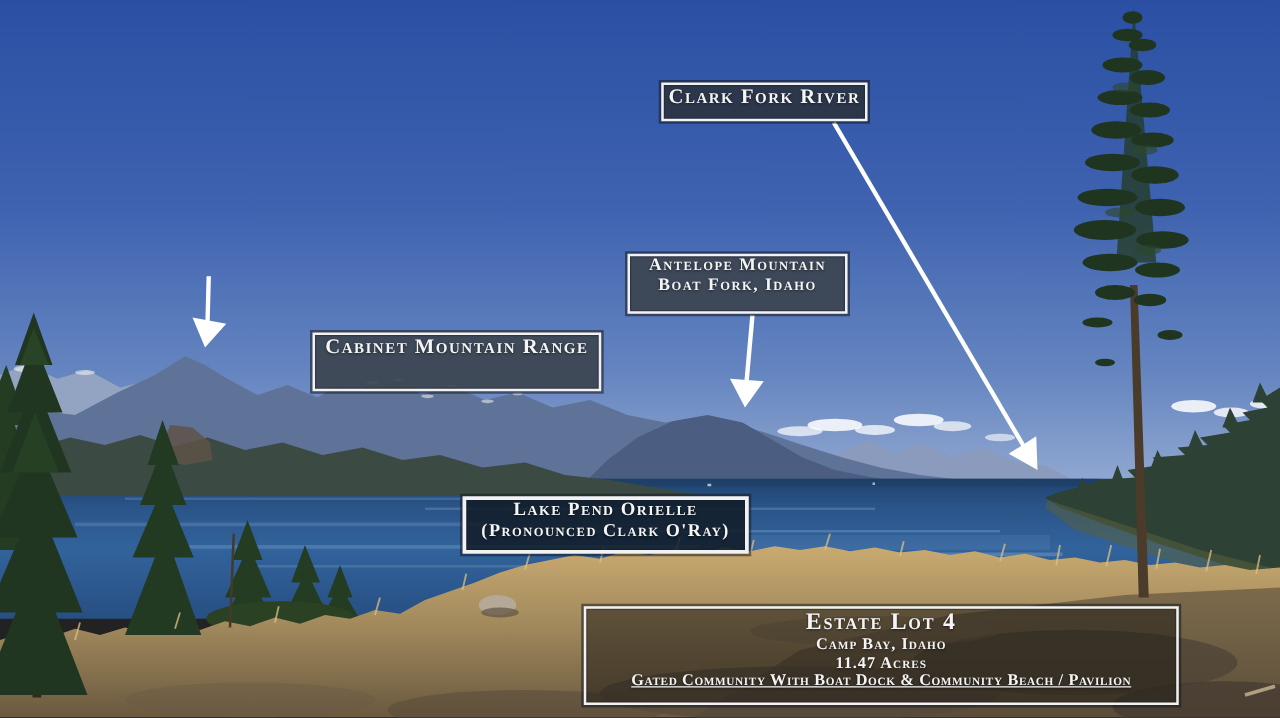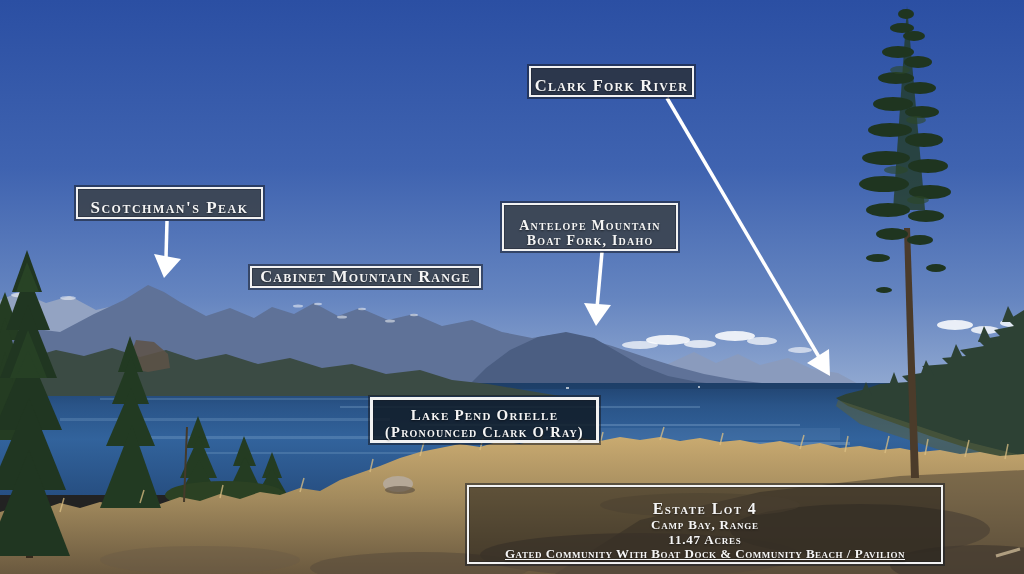--- a/index.html
+++ b/index.html
@@ -4,37 +4,37 @@
 <style>
   html,body{margin:0;padding:0;background:#222;}
   .scene{
     position:relative;width:1024px;height:574px;overflow:hidden;
     font-family:"Liberation Serif", serif;
   }
   .scene svg{position:absolute;left:0;top:0;}
   .arrows line{stroke:var(--arrow,#fff);stroke-width:3.5;}
   .arrows polygon{fill:var(--arrow,#fff);}
   .label{
-    position:absolute;display:flex;flex-direction:column;align-items:center;justify-content:flex-end;
+    position:absolute;display:flex;flex-direction:column;align-items:center;justify-content:flex-start;
     color:var(--label-text,#f5f5f5);
     border:2px solid var(--label-border,#f2f2f2);
     box-shadow:0 0 0 2px rgba(22,26,34,.55), inset 0 0 0 1px rgba(22,26,34,.35);
     font-weight:bold;font-variant:small-caps;letter-spacing:1.2px;text-align:center;
     text-shadow:0 1px 2px rgba(0,0,0,.55);line-height:1.12;white-space:nowrap;
     box-sizing:border-box;
   }
   .lbl-std{background:rgba(60,68,80,.92);}
   .lbl-clark{background:rgba(43,52,68,.92);left:529px;top:66px;width:165px;height:31px;font-size:16.5px;}
   .lbl-scotch{left:76px;top:187px;width:187px;height:32px;font-size:17px;letter-spacing:1.5px;}
   .lbl-antelope{left:502px;top:203px;width:176px;height:48px;font-size:14px;}
-  .lbl-cabinet{left:250px;top:266px;width:231px;height:22px;font-size:16.5px;}
+  .lbl-cabinet{left:250px;top:266px;width:231px;height:47px;font-size:16.5px;}
   .lbl-lake{background:rgba(17,27,38,.85);left:370px;top:397px;width:229px;height:46px;font-size:15px;border-width:3px;}
   .lbl-lake .sub{font-size:14.5px;}
   .lbl-estate{background:rgba(33,29,23,.55);left:467px;top:485px;width:476px;height:79px;font-size:13px;letter-spacing:.8px;}
-  .lbl-estate .t1{font-size:16px;letter-spacing:1.4px;}
+  .lbl-estate .t1{font-size:19px;letter-spacing:1.4px;}
   .lbl-estate .t4{letter-spacing:.5px;text-decoration:underline;}
 </style>
 </head>
 <body>
 
 <div class="scene">
 
   <svg width="1024" height="574" viewBox="0 0 1024 574">
     <defs>
       <linearGradient id="sky" x1="0" y1="0" x2="0" y2="1">
@@ -230,38 +230,35 @@
     <g>
       <line x1="667" y1="98" x2="819" y2="357"></line>
       <polygon points="830,376 829,349 807,363"></polygon>
     </g>
   </svg>
 
   <div class="label lbl-clark">
     <span>Clark Fork River</span>
   </div>
 
-  <div class="label lbl-std lbl-scotch">
-    <span>Scotchman's Peak</span>
-  </div>
 
   <div class="label lbl-std lbl-antelope">
     <span>Antelope Mountain</span>
     <span>Boat Fork, Idaho</span>
   </div>
 
   <div class="label lbl-std lbl-cabinet">
     <span>Cabinet Mountain Range</span>
   </div>
 
   <div class="label lbl-lake">
     <span>Lake Pend Orielle</span>
     <span class="sub">(Pronounced Clark O'Ray)</span>
   </div>
 
   <div class="label lbl-estate">
     <span class="t1">Estate Lot 4</span>
-    <span class="t2">Camp Bay, Range</span>
+    <span class="t2">Camp Bay, Idaho</span>
     <span class="t3">11.47 Acres</span>
     <span class="t4">Gated Community With Boat Dock &amp; Community Beach / Pavilion</span>
   </div>
 
 </div>
 
 </body></html>

